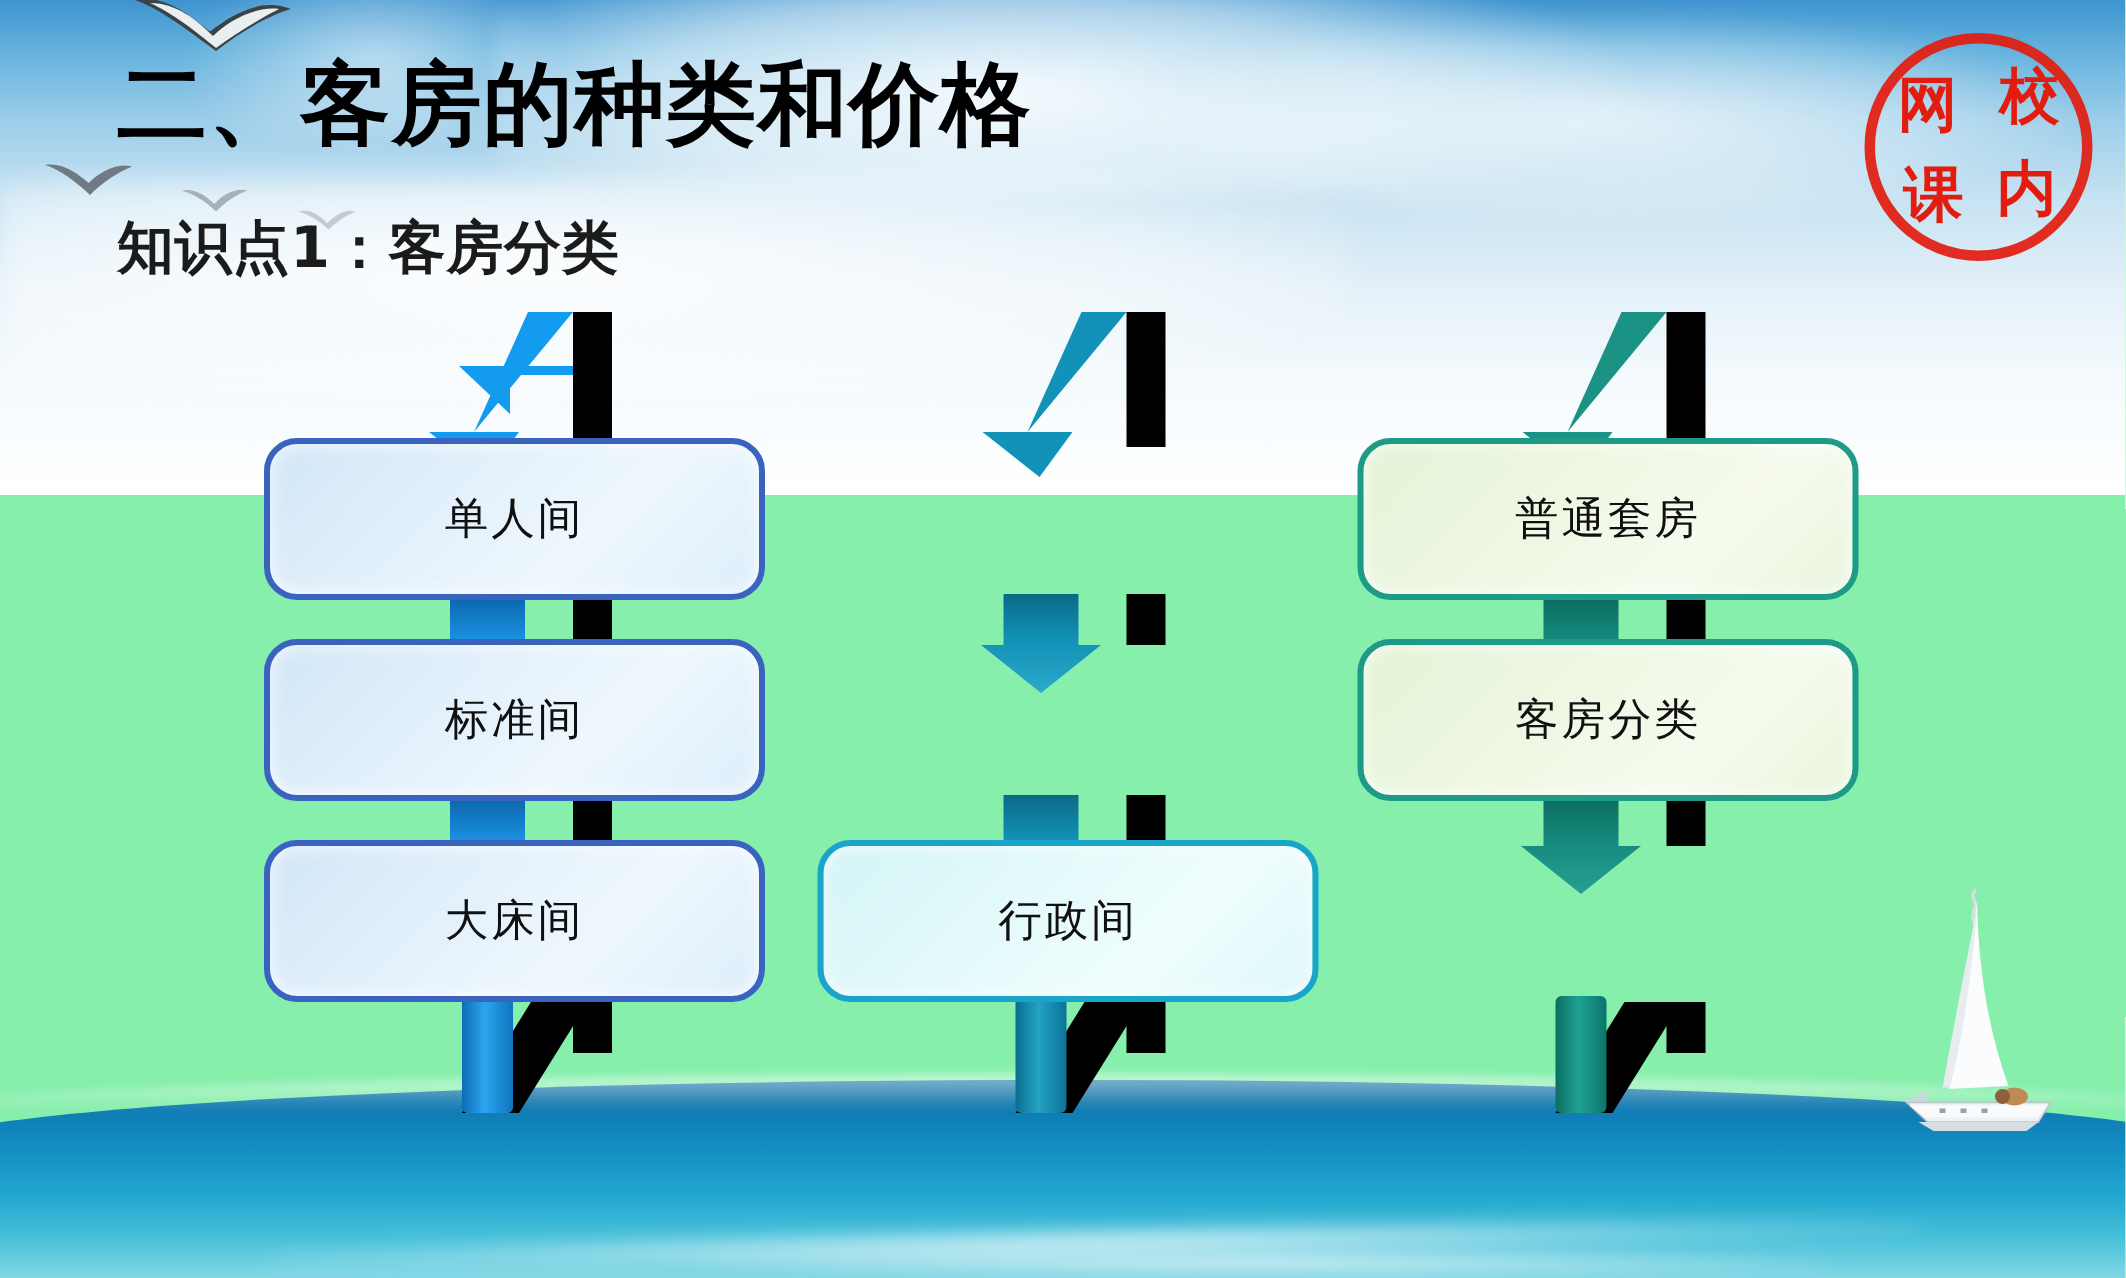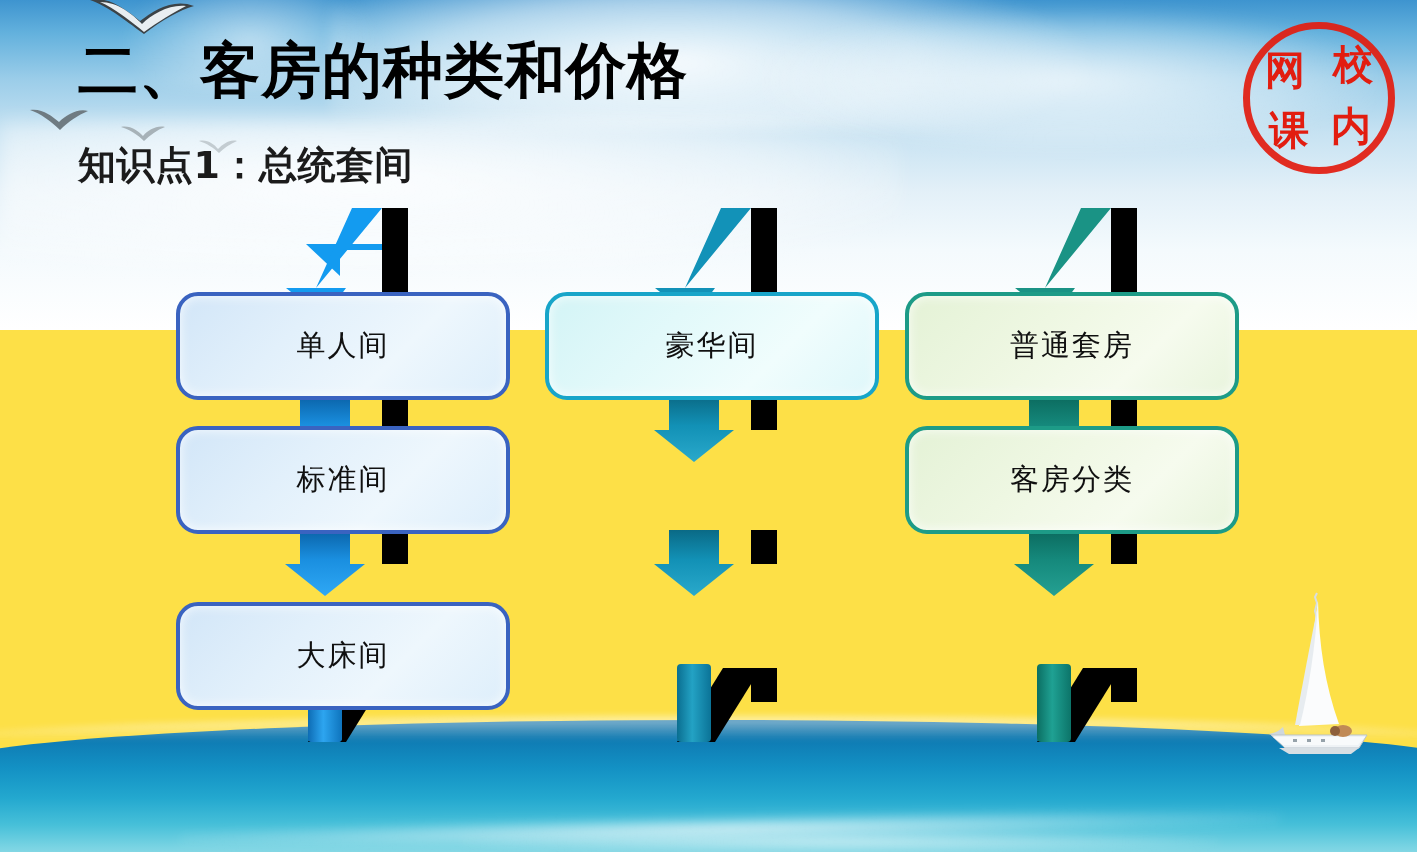--- a/index.html
+++ b/index.html
@@ -3,21 +3,21 @@
 <meta charset="utf-8">
 <style>
   html,body{margin:0;padding:0;background:#fff;}
   body{font-family:"Liberation Sans","DejaVu Sans",sans-serif;}
 
   .slide{
     position:relative;
     width:1417px;
     height:852px;
     overflow:hidden;
-    background:#fde047;
+    background:#86efac;
   }
 
   
   .sky{
     position:absolute; left:0; top:0; width:1417px; height:330px;
     background:linear-gradient(to bottom,
         #3e94cf 0%,
         #63b1dd 10%,
         #9bcde9 24%,
         #c6e2f2 40%,
@@ -146,21 +146,21 @@
     border-radius:22px;
     display:flex; align-items:center; justify-content:center;
     font-family:"DejaVu Serif","Liberation Serif",serif;
     font-size:29px;
     color:#101010;
     letter-spacing:2px;
     z-index:6;
   }
   .node.r1{top:292px;}
   .node.r2{top:426px;}
-  .node.r3{top:560px;margin-top:42px;}
+  .node.r3{top:560px;}
 
   
   .c1 .node{border:4px solid #3a63c0;
     background:linear-gradient(135deg,#d2e6f8 0%,#e2f0fb 35%,#eef7fd 65%,#ddeefb 100%);
     box-shadow:inset 0 0 12px rgba(255,255,255,.85);}
   .c2 .node{border:4px solid #18a5c9;
     background:linear-gradient(135deg,#d3f4f6 0%,#e2f9fa 35%,#f0fdfd 68%,#def7fa 100%);
     box-shadow:inset 0 0 12px rgba(255,255,255,.85);}
   .c3 .node{border:4px solid #1d9b87;
     background:linear-gradient(135deg,#e4f2d6 0%,#eef7e2 38%,#f6fbee 70%,#e8f4dc 100%);
@@ -220,21 +220,21 @@
       <ellipse cx="88" cy="146" rx="9" ry="6" fill="#c08a56"></ellipse>
       <ellipse cx="80" cy="146" rx="5" ry="5" fill="#8d5f3b"></ellipse>
       <rect x="38" y="154" width="4" height="3" fill="#96a2aa"></rect>
       <rect x="52" y="154" width="4" height="3" fill="#96a2aa"></rect>
       <rect x="66" y="154" width="4" height="3" fill="#96a2aa"></rect>
       <path d="M24 163 L104 163 L96 169 L34 169 Z" fill="#d7dee3"></path>
     </svg>
   </div>
 
   <div class="title">二、客房的种类和价格</div>
-  <div class="subtitle">知识点1：总统套间</div>
+  <div class="subtitle">知识点1：客房分类</div>
 
   <div class="seal"></div>
   <div class="sealGrid">
     <span class="sealCh1">网</span>
     <span class="sealCh2">校</span>
     <span class="sealCh3">课</span>
     <span class="sealCh4">内</span>
   </div>
 
   <div class="flow">
@@ -324,21 +324,21 @@
                 <stop offset="45%" stop-color="#23a2c4"></stop>
                 <stop offset="100%" stop-color="#0b7397"></stop>
             </linearGradient>
           </defs>
           <path d="M176 208 L206 208 L140 288 L170 288 L148 318 L110 288 L140 288 Z" fill="#1292b8"></path>
           <path d="M149 396 L174 396 L174 430 L189 430 L149 462 L109 430 L124 430 L124 396 Z" fill="url(#g2v)"></path>
           <path d="M149 530 L174 530 L174 564 L189 564 L149 596 L109 564 L124 564 L124 530 Z" fill="url(#g2v)"></path>
           <rect x="132" y="664" width="34" height="78" rx="4" fill="url(#g2stem)"></rect>
         </svg>
       </div>
-      <div class="node r1">豪华间</div>
+      <div class="node r3">行政间</div>
     </div>
 
     <div class="col c3" style="left:905px;">
       <div class="shadowLayer">
         <svg width="340" height="852" viewBox="0 0 340 852">
           <rect x="206" y="208" width="26" height="90" fill="#000"></rect>
           <rect x="206" y="396" width="26" height="34" fill="#000"></rect>
           <rect x="206" y="530" width="26" height="34" fill="#000"></rect>
           <path d="M178 668 L216 668 L170 742 L132 742 Z" fill="#000"></path>
           <rect x="206" y="668" width="26" height="34" fill="#000"></rect>

